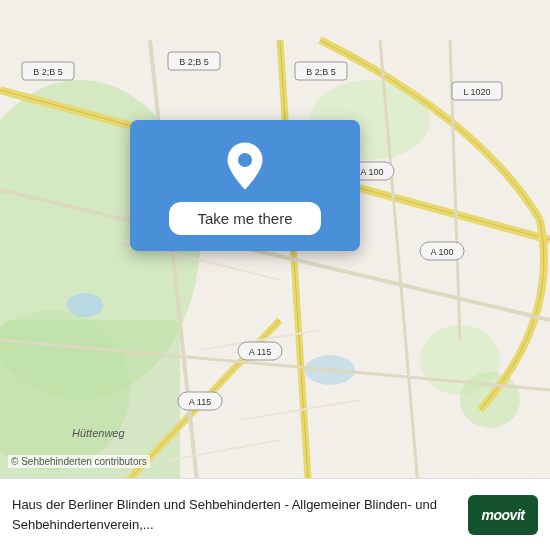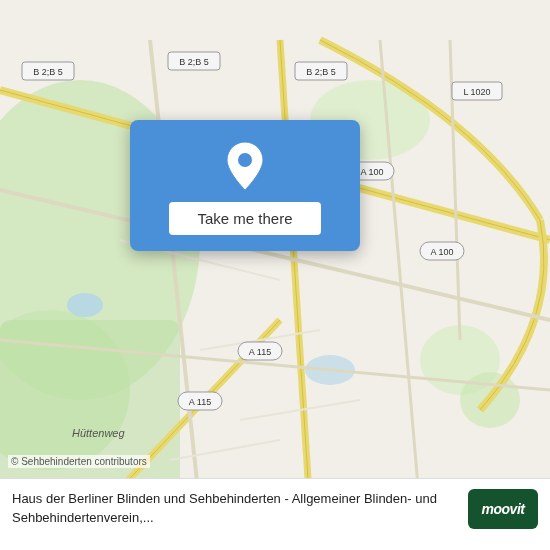--- a/index.html
+++ b/index.html
@@ -46,39 +46,39 @@
     #pin-icon {
       width: 44px;
       height: 52px;
       margin-bottom: 10px;
     }
 
     #take-me-there-btn {
       background: #ffffff;
       color: #333;
       border: none;
-      border-radius: 4px;
+      border-radius: 12px;
       padding: 8px 28px;
       font-size: 15px;
       font-weight: 500;
       cursor: pointer;
       white-space: nowrap;
     }
 
     
     #bottom-bar {
       position: absolute;
       bottom: 0;
       left: 0;
       width: 100%;
       background: #fff;
       border-top: 1px solid #ddd;
       padding: 10px 12px 10px 12px;
       display: flex;
-      align-items: flex-start;
+      align-items: center;
       justify-content: space-between;
       min-height: 72px;
     }
 
     #bottom-text {
       flex: 1;
       padding-right: 10px;
     }
 
     #place-name {

